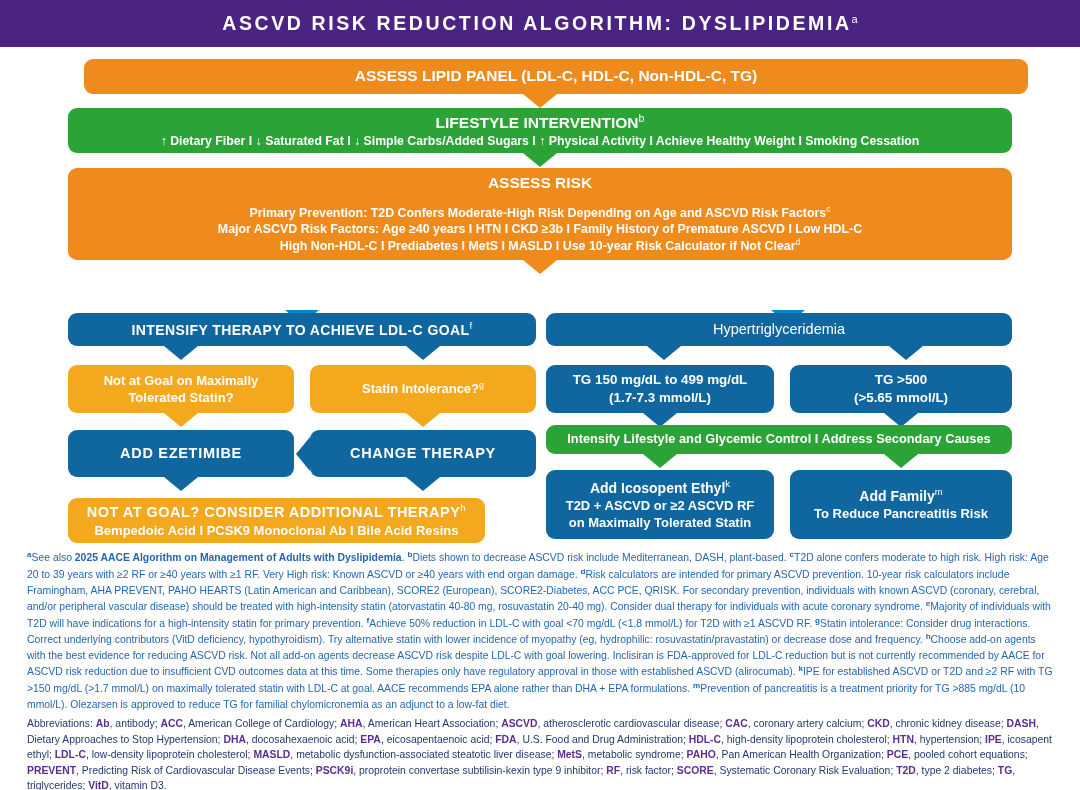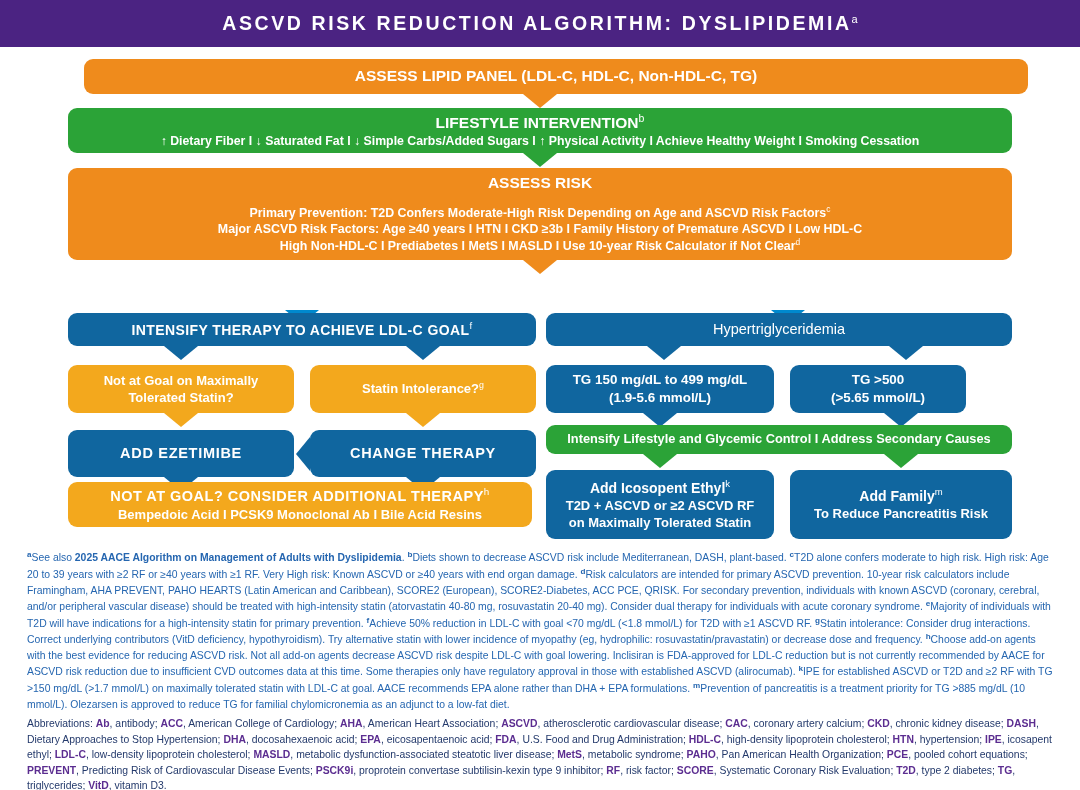--- a/index.html
+++ b/index.html
@@ -141,23 +141,23 @@
     <div class="ln" style="font-size:13px; font-weight:bold;">Not at Goal on Maximally</div>
     <div class="ln" style="font-size:13px; font-weight:bold;">Tolerated Statin?</div>
   </div>
   <div class="box c-amber" style="left:310px; top:365px; width:226px; height:48px;">
     <div class="ln" style="font-size:13px; font-weight:bold;">
       <span>Statin Intolerance?</span><sup>g</sup>
     </div>
   </div>
   <div class="box c-dblue" style="left:546px; top:365px; width:228px; height:48px;">
     <div class="ln" style="font-size:13.4px; font-weight:bold;">TG 150 mg/dL to 499 mg/dL</div>
-    <div class="ln" style="font-size:13.4px; font-weight:bold;">(1.9-5.6 mmol/L)</div>
-  </div>
-  <div class="box c-dblue" style="left:790px; top:365px; width:176px; height:48px;">
+    <div class="ln" style="font-size:13.4px; font-weight:bold;">(1.7-7.3 mmol/L)</div>
+  </div>
+  <div class="box c-dblue" style="left:790px; top:365px; width:222px; height:48px;">
     <div class="ln" style="font-size:13.4px; font-weight:bold;">TG &gt;500</div>
     <div class="ln" style="font-size:13.4px; font-weight:bold;">(&gt;5.65 mmol/L)</div>
   </div>
 
   <div class="arrow a-amber" style="left:164px; top:413px;"></div>
   <div class="arrow a-amber" style="left:406px; top:413px;"></div>
   <div class="arrow a-dblue" style="left:643px; top:413px;"></div>
   <div class="arrow a-dblue" style="left:884px; top:413px;"></div>
 
   <div class="box c-dblue" style="left:68px; top:430px; width:226px; height:47px;">
@@ -170,21 +170,21 @@
 
   <div class="box c-green" style="left:546px; top:425px; width:466px; height:29px;">
     <div class="ln" style="font-size:12.8px; font-weight:bold;">Intensify Lifestyle and Glycemic Control   I   Address Secondary Causes</div>
   </div>
   <div class="arrow a-green" style="left:643px; top:454px;"></div>
   <div class="arrow a-green" style="left:884px; top:454px;"></div>
 
   <div class="arrow a-dblue" style="left:164px; top:477px;"></div>
   <div class="arrow a-dblue" style="left:406px; top:477px;"></div>
 
-  <div class="box c-amber" style="left:68px; top:482px; width:464px; height:45px;">
+  <div class="box c-amber" style="left:68px; top:498px; width:417px; height:45px;">
     <div class="ln t-title" style="font-size:14.5px; letter-spacing:0.5px;">
       <span>NOT AT GOAL? CONSIDER ADDITIONAL THERAPY</span><sup>h</sup>
     </div>
     <div class="ln" style="font-size:13px; font-weight:bold;">Bempedoic Acid  I  PCSK9 Monoclonal Ab  I  Bile Acid Resins</div>
   </div>
 
   <div class="box c-dblue" style="left:546px; top:470px; width:228px; height:69px;">
     <div class="ln" style="font-size:14px; font-weight:bold;">
       <span>Add Icosopent Ethyl</span><sup>k</sup>
     </div>

